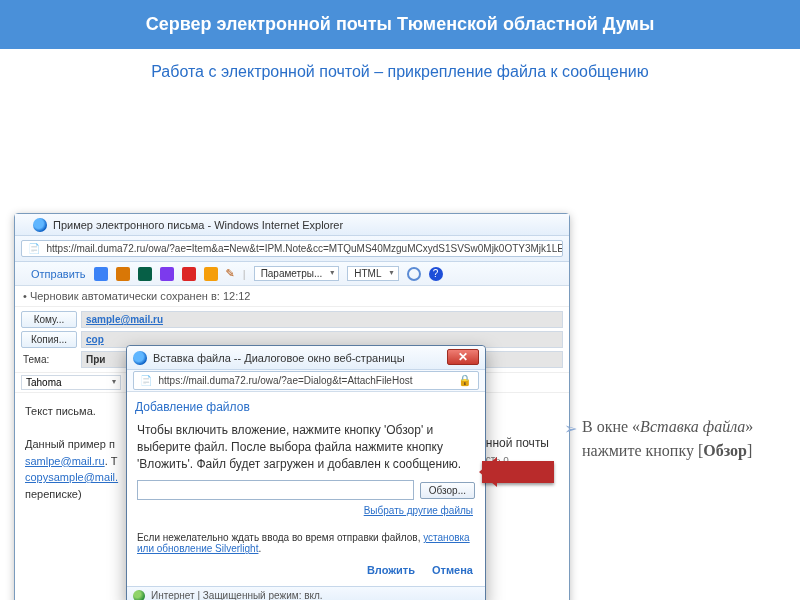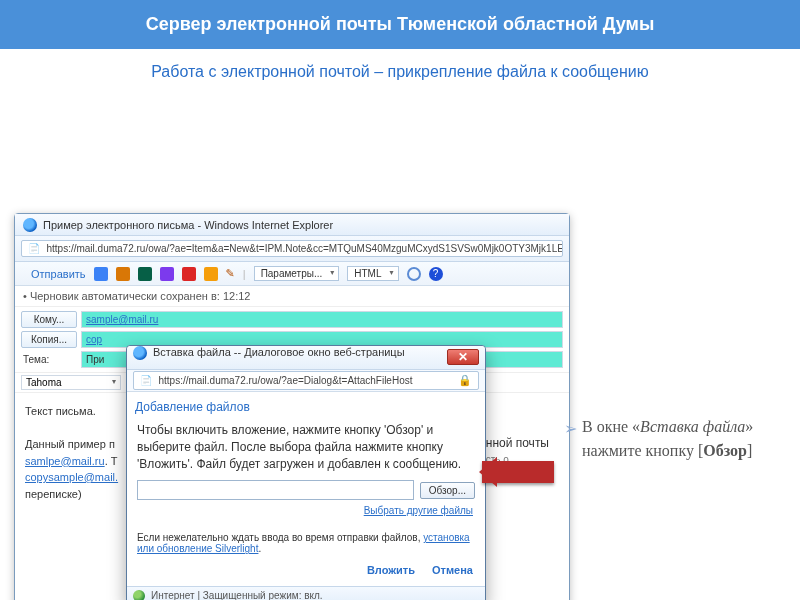--- a/index.html
+++ b/index.html
@@ -34,21 +34,21 @@
     border: 1px solid #7a9bbd;
     border-radius: 4px 4px 0 0;
     background: #fff;
     box-shadow: 0 2px 8px rgba(0,0,0,.25);
     font-size: 11px;
   }
   .ie-titlebar {
     height: 22px;
     background: linear-gradient(#f8fbff,#e4effb);
     display: flex; align-items: center;
-    padding: 0 8px; gap: 6px;
+    padding: 0 18px; gap: 6px;
     border-bottom: 1px solid #c6d7ea;
     color: #333;
   }
   .ie-favicon {
     width: 14px; height: 14px;
     background: radial-gradient(circle at 40% 40%, #5fb6ff 40%, #0a5fc4 70%);
     border-radius: 50%;
   }
   .ie-titlebar .title { flex: 1; white-space: nowrap; overflow: hidden; }
 
@@ -98,22 +98,23 @@
   }
   .fields { padding: 4px 6px 0; }
   .field-row { display:flex;align-items:center;margin-bottom:3px;gap:4px; }
   .field-btn {
     width:56px; text-align:center; padding:2px 0;
     border:1px solid #b2c8df; background:linear-gradient(#fafdff,#e7f1fb);
     font-size:10px; color:#333; border-radius:2px;
   }
   .field-input {
     flex:1; border:1px solid #cfd9e5; padding:2px 4px;
-    font-size:10px; color:#2a6fc9; background:#5eead4;
+    font-size:10px; color:#2a6fc9; background:#e5e5e5;
     text-decoration: underline;
+    font-weight: bold;
   }
   .subj-label { width:56px; font-size:10px; color:#333; padding-left:2px; }
   .font-row { display:flex;align-items:center;gap:6px;padding:2px 6px;border-top:1px solid #eee;border-bottom:1px solid #eee;margin-top:4px;}
   .font-sel { width:100px;border:1px solid #cfd9e5;font-size:10px;padding:1px 4px; position:relative;}
   .font-sel::after{content:"▾";position:absolute;right:4px;top:1px;font-size:8px;color:#666;}
 
   .body-area { padding: 10px 10px; font-size:11px; line-height:1.5; color:#333; }
   .body-area a { color:#2a6fc9; text-decoration:underline;}
   .hint { color:#333;font-size:12px; }
   .hint small { display:block; color:#777;}
@@ -128,21 +129,21 @@
     border-radius:4px;
     background:#fff;
     box-shadow:0 6px 18px rgba(0,0,0,.35);
     font-size:11px;
     z-index:5;
   }
   .popup .p-title {
     height:24px;
     background:linear-gradient(#f9fcff,#e6f0fb);
     border-bottom:1px solid #c6d7ea;
-    display:flex;padding:0 6px;gap:6px;color:#333;
+    display:flex;align-items:center;padding:0 6px;gap:6px;color:#333;
     position:relative;
     border-radius:4px 4px 0 0;
   }
   .p-close {
     position:absolute; right:6px; top:3px;
     width:32px; height:16px;
     background:linear-gradient(#ef7d73,#c83b2f);
     border:1px solid #9c2b20; border-radius:2px;
     color:#fff; text-align:center; line-height:14px;
     font-size:12px; font-weight:bold;

